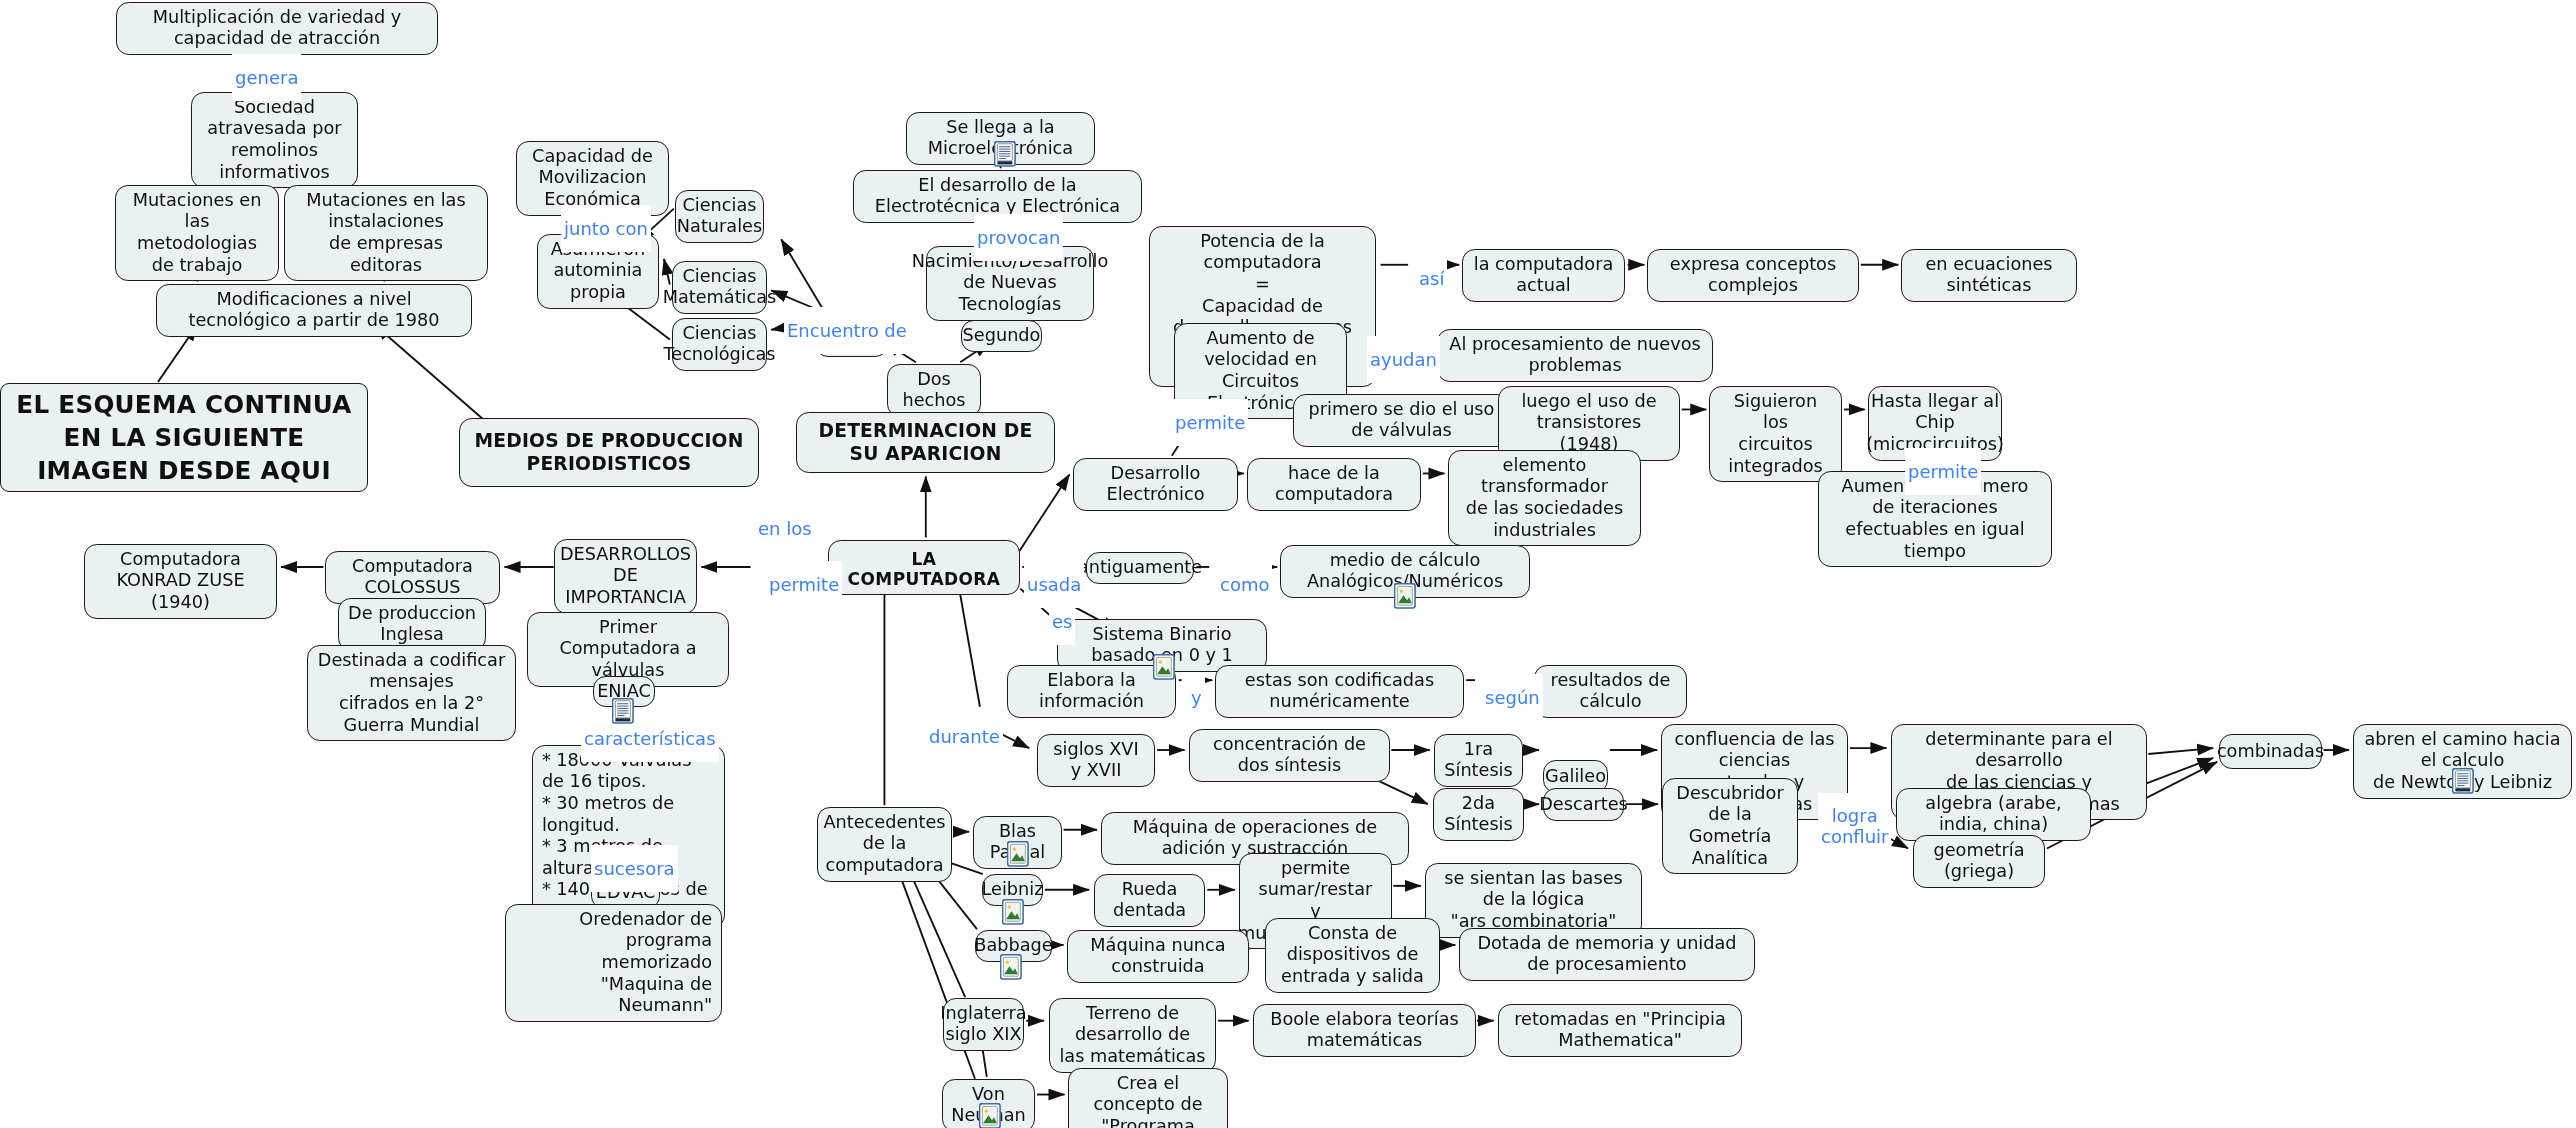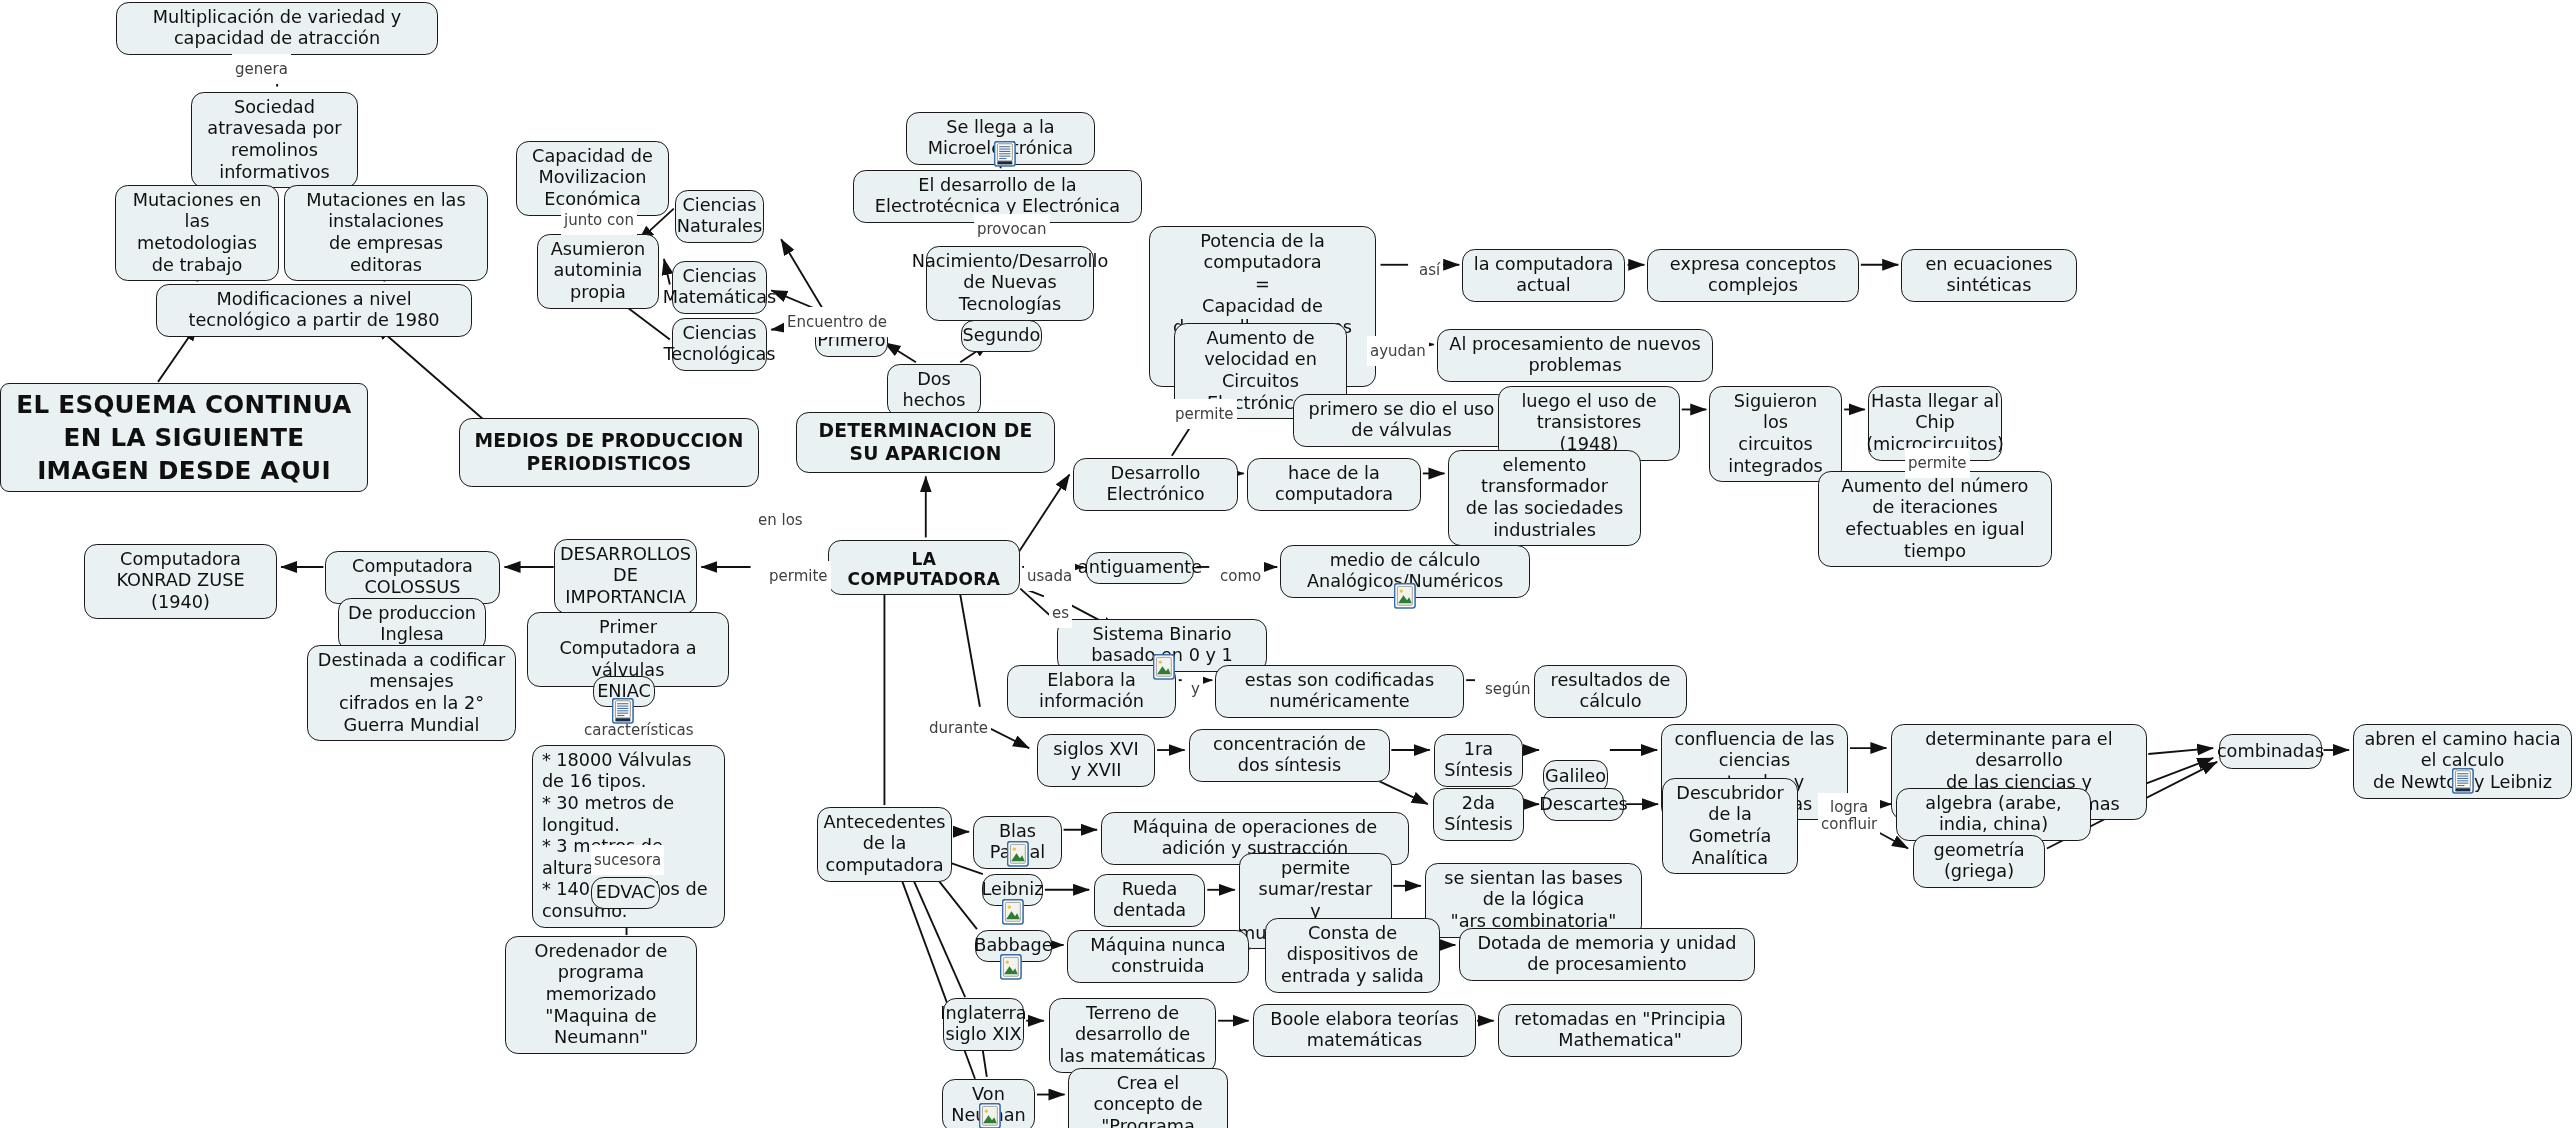--- a/index.html
+++ b/index.html
@@ -22,24 +22,24 @@
     padding:3.9px 8.9px;
     white-space:pre-line;
     z-index:3;
   }
   .node.big{font-size:17px;font-weight:bold;letter-spacing:0.4px;align-items:flex-end;}
   .node.bold{font-weight:bold;font-size:18.7px;letter-spacing:0.2px;}
   .node.hero{font-size:24.6px;font-weight:bold;line-height:1.35;letter-spacing:0.3px;border-radius:9px;}
   .node.left{justify-content:flex-start;text-align:left;}
   .elabel{
     position:absolute;
-    font-size:15px;
-    color:#404040;
+    font-size:18px;
+    color:#3b82f6;
     background:#ffffff;
-    padding:6px 3px;
+    padding:13px 3px;
     white-space:nowrap;
     z-index:4;
   }
   .ico{
     position:absolute;
     width:21.7px;height:25.6px;
     z-index:6;
   }
   .ico svg{display:block;width:21.7px;height:25.6px;}
 </style>
@@ -235,21 +235,21 @@
       <div class="node" style="left: 338px; top: 598px; width: 148px; min-height: 31.5px;"><span>De produccion Inglesa</span></div>
       <div class="node" style="left: 307px; top: 645px; width: 209px; min-height: 47px;"><span>Destinada a codificar mensajes
 cifrados en la 2° Guerra Mundial</span></div>
       <div class="node" style="left: 527px; top: 612px; width: 202px; min-height: 31.5px;"><span>Primer Computadora a válvulas</span></div>
       <div class="node" style="left: 593px; top: 676px; width: 62px; min-height: 29.5px;"><span>ENIAC</span></div>
       <div class="node left" style="left: 532px; top: 745px; width: 193px; min-height: 81px;"><span>* 18000 Válvulas de 16 tipos.
 * 30 metros de longitud.
 * 3 metros de altura.
 * 140 kilovatios de consumo.</span></div>
       <div class="node" style="left: 591px; top: 877px; width: 69px; min-height: 31.5px;"><span>EDVAC</span></div>
-      <div class="node" style="left: 505px; top: 936px; width: 192px; min-height: 49px;"><span>Oredenador de programa memorizado
+      <div class="node" style="left: 505px; top: 904px; width: 217px; min-height: 49px; text-align: right;"><span>Oredenador de programa memorizado
 "Maquina de Neumann"</span></div>
       <div class="node" style="left: 817px; top: 807px; width: 135px; min-height: 49px;"><span>Antecedentes
 de la computadora</span></div>
       <div class="node" style="left: 973px; top: 816px; width: 89px; min-height: 31.5px;"><span>Blas Pascal</span></div>
       <div class="node" style="left: 1101px; top: 812px; width: 308px; min-height: 35px;"><span>Máquina de operaciones de adición y sustracción</span></div>
       <div class="node" style="left: 982px; top: 874px; width: 61px; min-height: 31.5px;"><span>Leibniz</span></div>
       <div class="node" style="left: 1094px; top: 874px; width: 111px; min-height: 31.5px;"><span>Rueda dentada</span></div>
       <div class="node" style="left: 1239px; top: 853px; width: 153px; min-height: 67px;"><span>permite sumar/restar
 y
 multiplicar/dividir</span></div>

